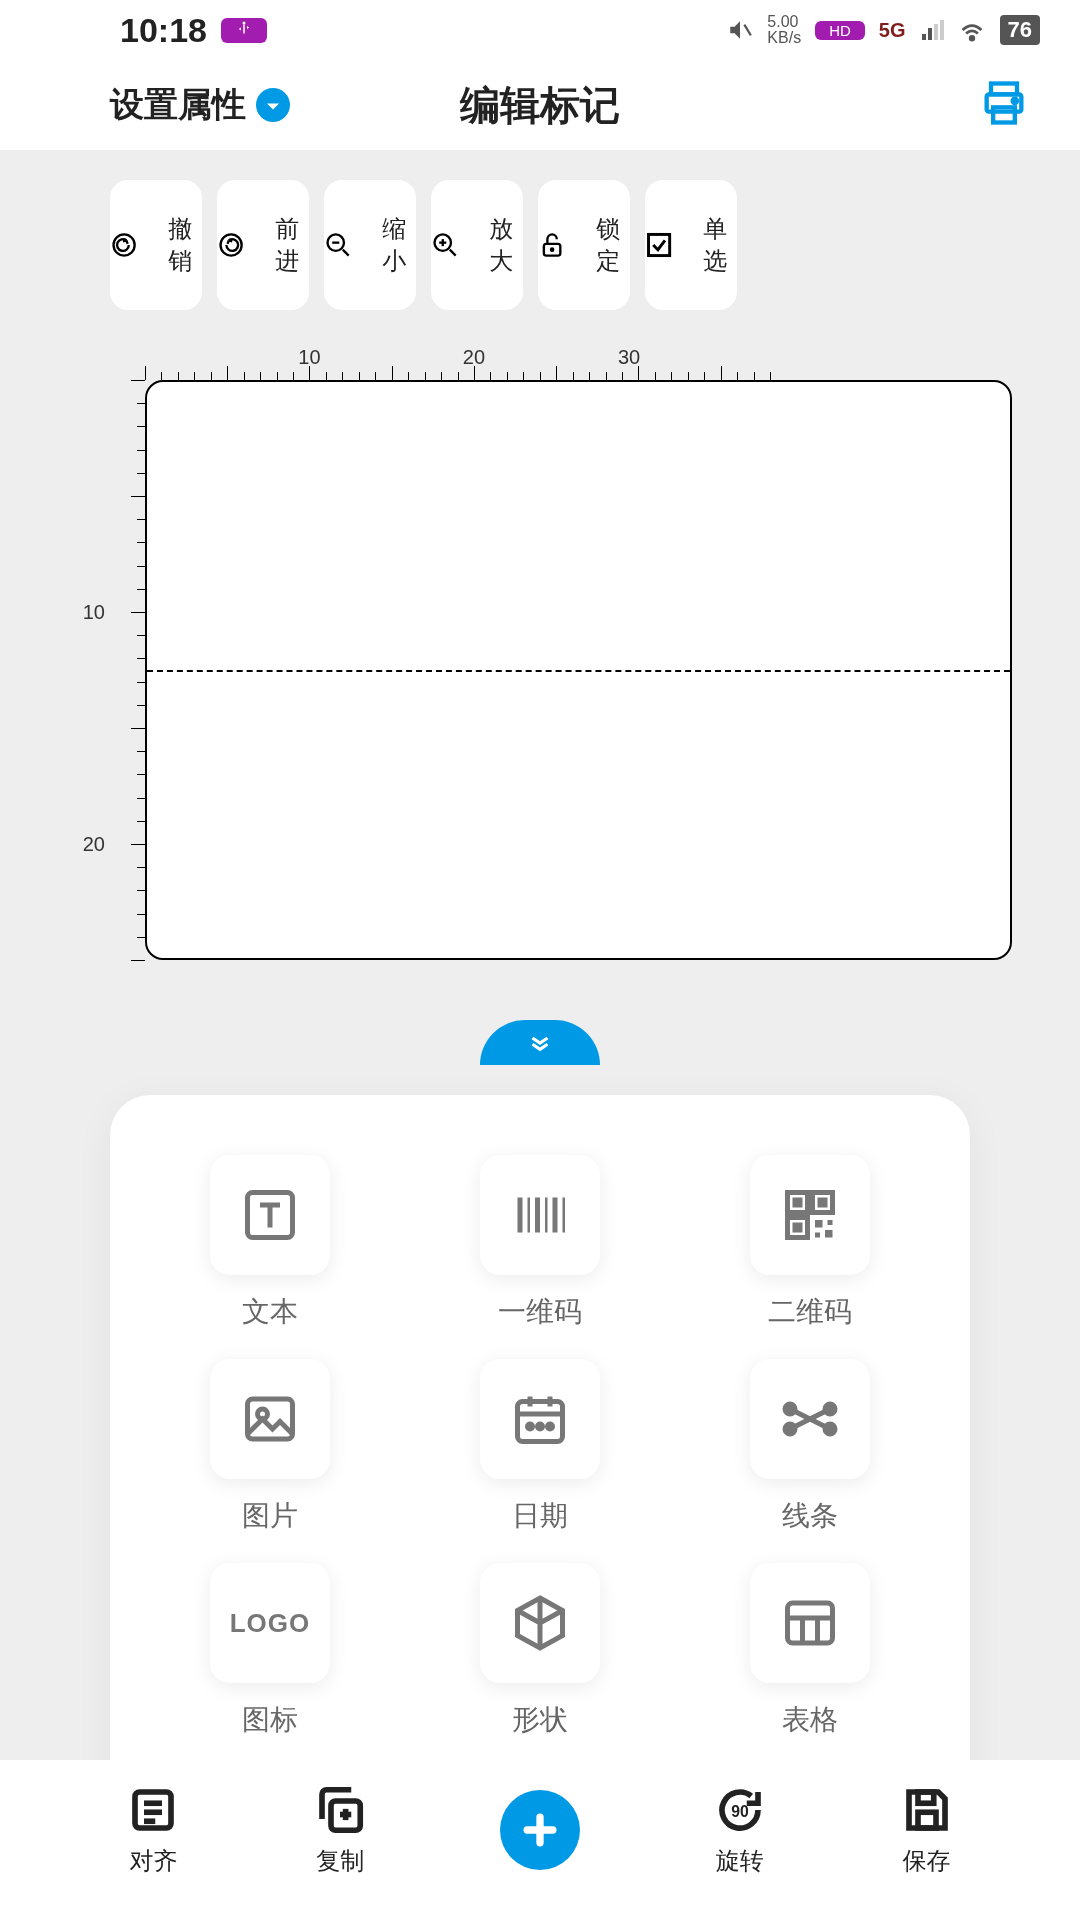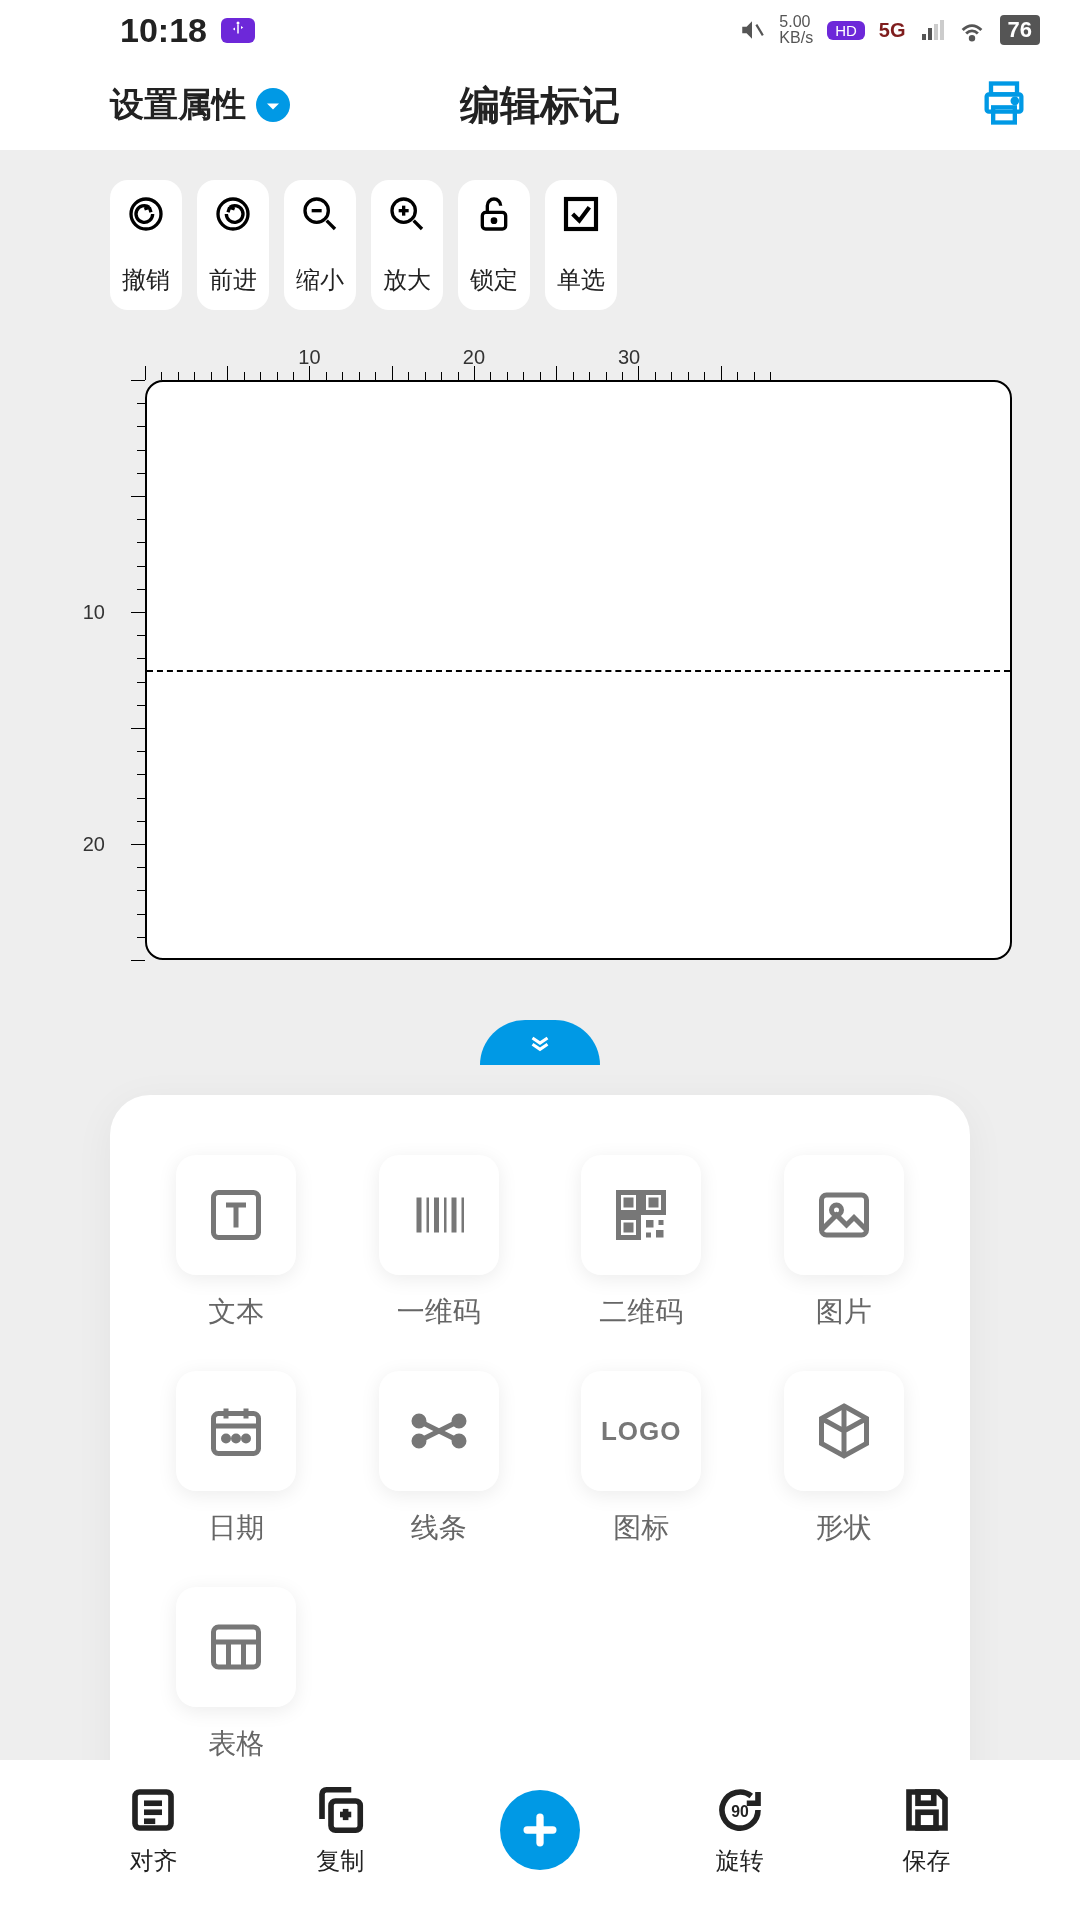--- a/index.html
+++ b/index.html
@@ -17,21 +17,21 @@
   height: 60px;
   display: flex;
   align-items: center;
   justify-content: space-between;
   padding: 0 40px 0 120px;
   font-size: 30px;
   color: #222;
 }
 .status-left { display: flex; align-items: center; gap: 14px; font-weight: 600; font-size: 34px; }
 .status-right { display: flex; align-items: center; gap: 14px; font-size: 22px; }
-.badge-box { background: #6d28d9; color: #fff; border-radius: 6px; padding: 2px 8px; font-size: 18px; line-height: 1; }
+.badge-box { background: #a21caf; color: #fff; border-radius: 6px; padding: 2px 14px; font-size: 18px; line-height: 1; }
 .battery { background: #555; color: #fff; border-radius: 4px; padding: 2px 8px; font-size: 22px; font-weight: 600; }
 
 
 .header {
   height: 90px;
   background: #fff;
   display: flex;
   align-items: center;
   justify-content: space-between;
   padding: 0 50px 0 110px;
@@ -50,26 +50,26 @@
   flex-direction: column;
 }
 
 
 .top-toolbar {
   display: flex;
   gap: 15px;
   padding: 0 110px;
 }
 .tool-btn {
-  width: 72px;
+  width: 92px;
   height: 130px;
   background: #fff;
   border-radius: 18px;
   display: flex;
-  flex-direction: column;
+  flex-direction: row;
   align-items: center;
   justify-content: center;
   gap: 30px;
 }
 .tool-btn svg { width: 40px; height: 40px; }
 .tool-btn .lbl { font-size: 24px; color: #222; font-weight: 500; }
 
 
 .canvas-wrap {
   margin: 40px 68px 0 110px;
@@ -118,21 +118,21 @@
   content: '';
   position: absolute;
   bottom: -22px;
   left: 50%;
   transform: translateX(-50%);
   width: 0; height: 0;
   border-left: 26px solid transparent;
   border-right: 26px solid transparent;
   border-top: 26px solid #fff;
 }
-.el-grid { display: grid; grid-template-columns: repeat(4, 1fr); gap: 40px 20px; }
+.el-grid { display: grid; grid-template-columns: repeat(3, 1fr); gap: 28px 20px; }
 .el-item { display: flex; flex-direction: column; align-items: center; gap: 18px; }
 .el-box {
   width: 120px; height: 120px;
   background: #fff;
   border-radius: 20px;
   display: flex; align-items: center; justify-content: center;
   box-shadow: 0 4px 20px rgba(0,0,0,0.08);
 }
 .el-box svg { width: 60px; height: 60px; color: #777; }
 .el-item .lbl { font-size: 28px; color: #666; }

